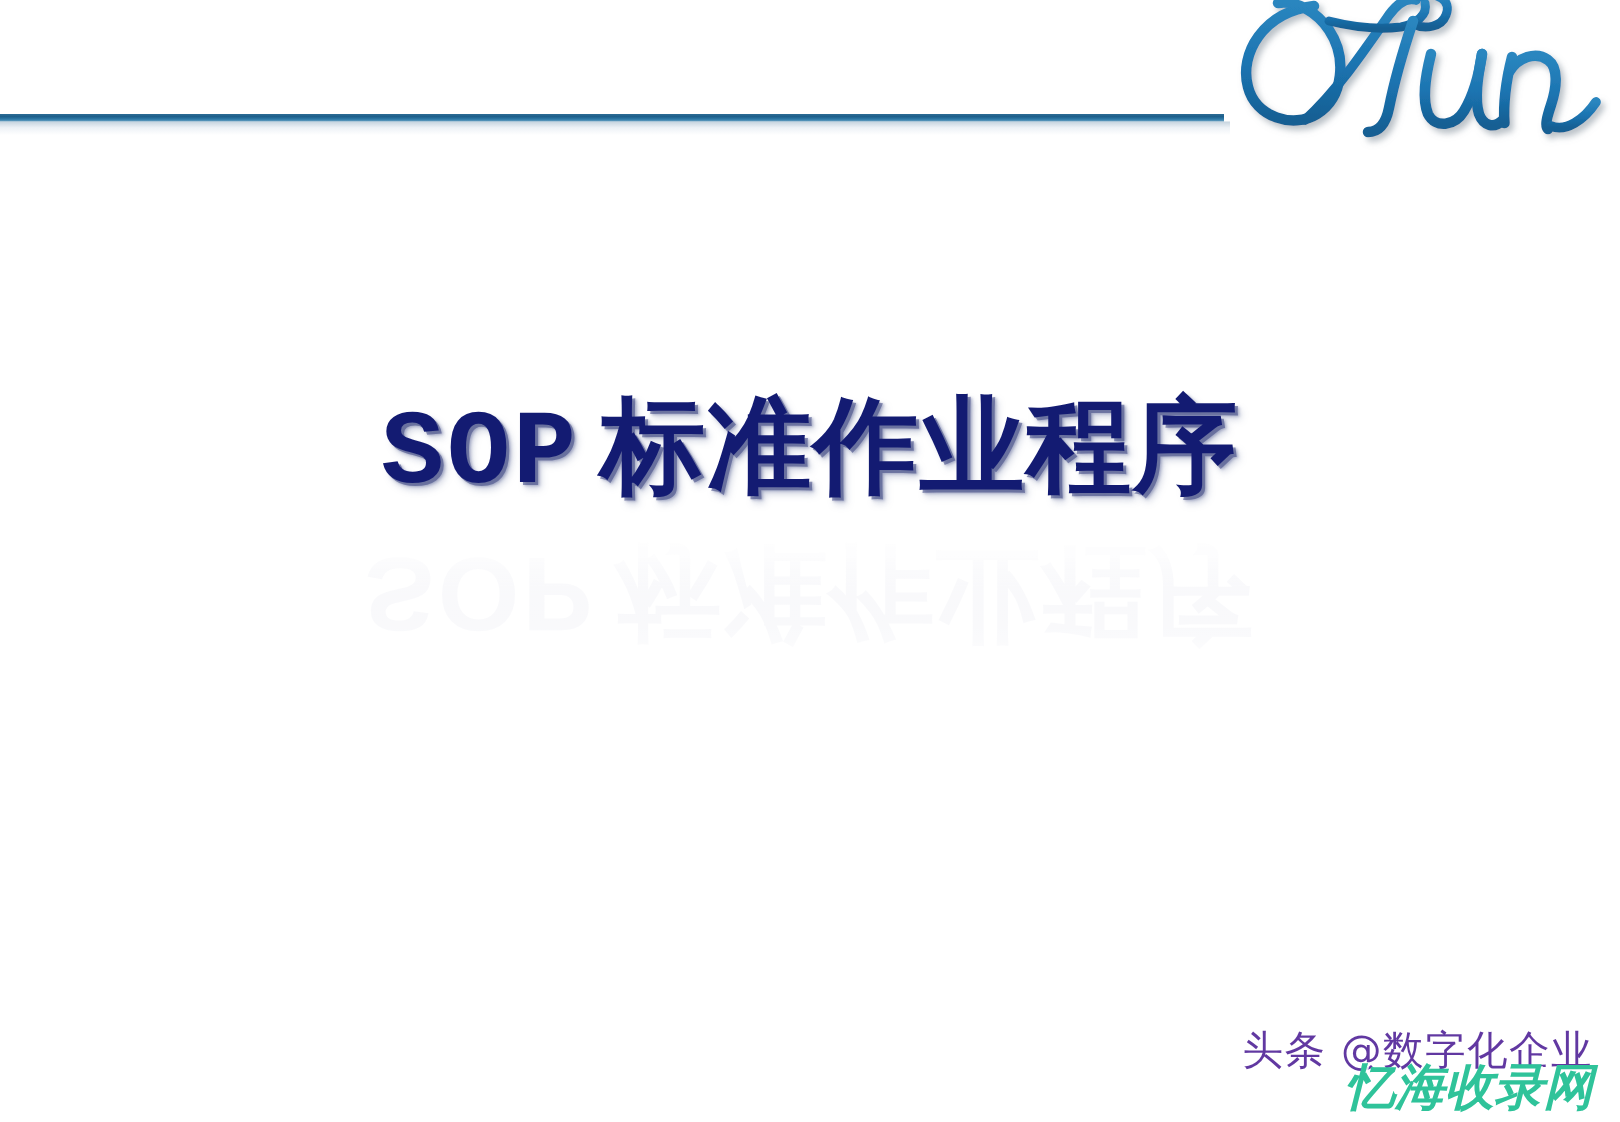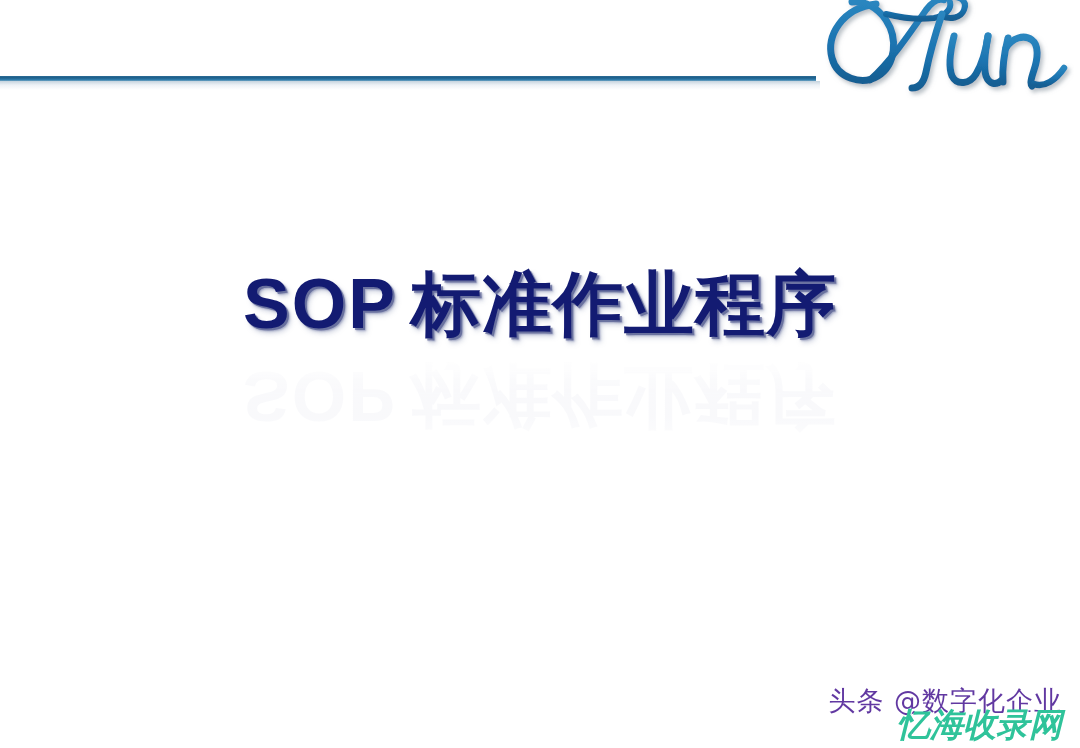--- a/index.html
+++ b/index.html
@@ -55,21 +55,21 @@
 
   
   #title-block {
     position: absolute;
     left: 0;
     top: 258px;
     width: 1080px;
     text-align: center;
   }
   #slide-title {
-    font-family: Liberation Sans, sans-serif;
+    font-family: Liberation Mono, monospace;
     font-weight: bold;
     font-size: 70px;
     line-height: 92px;
     letter-spacing: 1px;
     color: #131b72;
     white-space: nowrap;
     text-shadow:
        2px  2px 0 rgba(60,70,130,0.55),
        3px  3px 2px rgba(90,100,150,0.45),
        4px  5px 5px rgba(130,140,175,0.35);

